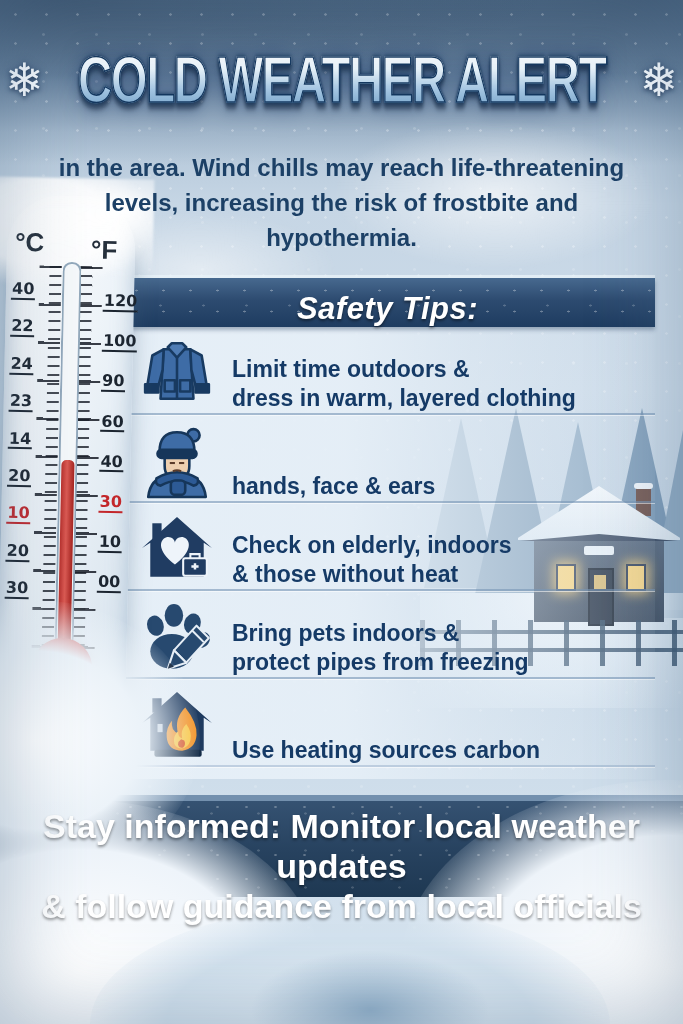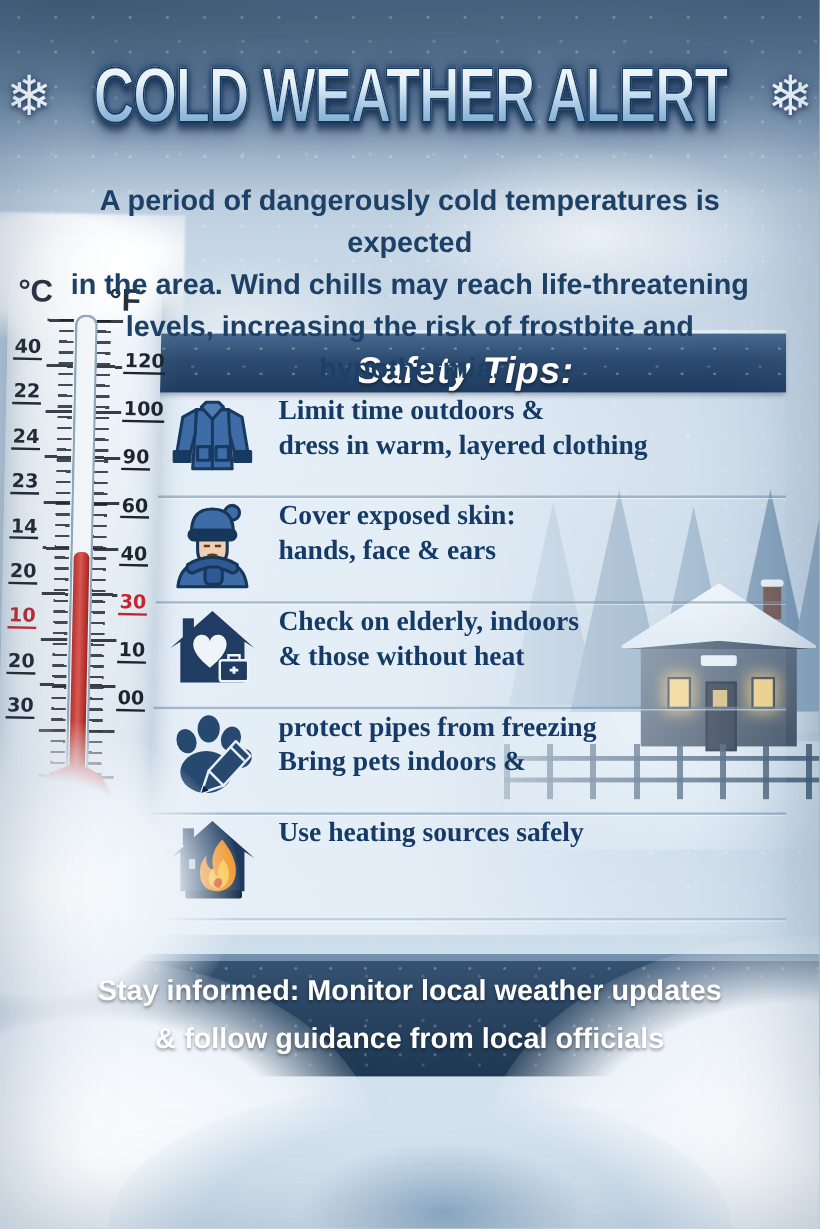--- a/index.html
+++ b/index.html
@@ -97,35 +97,35 @@
     background:linear-gradient(90deg,rgba(231,240,248,.96) 0%,rgba(231,240,248,.9) 42%,rgba(231,240,248,.5) 66%,rgba(231,240,248,.08) 100%);}
   .safety-bar{position:absolute;left:0;top:0;width:535px;height:49px;display:flex;align-items:flex-end;justify-content:center;
     background:linear-gradient(180deg,#47698f 0%,#2d4b70 45%,#1e3c60 100%);
     box-shadow:0 -3px 0 rgba(233,242,249,.8),0 3px 4px rgba(30,55,85,.35);}
   .safety-bar::after{content:"";position:absolute;inset:0;opacity:.55;
     background-image:radial-gradient(rgba(255,255,255,.6) 1px,transparent 1.5px),radial-gradient(rgba(255,255,255,.4) 1px,transparent 1.7px);
     background-size:27px 21px,43px 33px;background-position:3px 2px,19px 11px;}
   .safety-heading{font-size:31px;font-weight:bold;font-style:italic;color:#ffffff;letter-spacing:.5px;z-index:1;
     text-shadow:0 2px 3px rgba(0,0,0,.45);}
   .tips{position:absolute;left:0;top:49px;width:535px;}
-  .tip{display:flex;align-items:flex-start;height:88px;padding-left:18px;box-sizing:border-box;
-    border-bottom:2px solid rgba(120,150,182,.6);box-shadow:0 1px 0 rgba(255,255,255,.55);font-family:Liberation Serif, serif;}
+  .tip{display:flex;align-items:flex-end;height:88px;padding-left:18px;box-sizing:border-box;
+    border-bottom:2px solid rgba(120,150,182,.6);box-shadow:0 1px 0 rgba(255,255,255,.55);}
   .tip:last-child{border-bottom-color:rgba(120,150,182,.35);}
   .tip-icon{width:78px;height:78px;flex:0 0 78px;display:flex;align-items:center;justify-content:center;}
   .tip-icon svg{width:74px;height:74px;}
   .tip-text{margin-left:16px;color:#153a66;font-size:23px;font-weight:bold;line-height:29px;}
 
   
   .footer-band{left:0;top:795px;width:683px;height:102px;z-index:4;
     background:linear-gradient(180deg,#7390ae 0,#7390ae 6px,#355272 6px,#27425f 55%,#1e3852 100%);}
   .footer-band::after{content:"";position:absolute;inset:0;opacity:.5;
     background-image:radial-gradient(rgba(255,255,255,.55) 1px,transparent 1.5px),radial-gradient(rgba(255,255,255,.35) 1px,transparent 1.8px);
     background-size:29px 24px,47px 37px;}
   .footer-text{position:absolute;left:0;top:806px;width:683px;text-align:center;z-index:6;
-    color:#ffffff;font-size:24px;font-weight:bold;line-height:40px;text-shadow:0 2px 3px rgba(0,0,0,.4);}
+    color:#ffffff;font-size:34px;font-weight:bold;line-height:40px;text-shadow:0 2px 3px rgba(0,0,0,.4);}
 
   
   .drift{border-radius:50%;z-index:5;}
   .d-left-mid{left:-130px;top:600px;width:330px;height:280px;background:radial-gradient(ellipse,#fdfeff 0%,#ecf3f9 45%,rgba(236,243,249,0) 72%);}
   .d-left{left:-160px;top:800px;width:480px;height:340px;background:radial-gradient(ellipse,#ffffff 0%,#eef4fa 50%,rgba(238,244,250,0) 74%);}
   .d-right{left:400px;top:780px;width:540px;height:380px;background:radial-gradient(ellipse,#ffffff 0%,#edf3f9 50%,rgba(237,243,249,0) 74%);}
   .d-center{left:90px;top:905px;width:520px;height:240px;background:radial-gradient(ellipse,#e3edf5 0%,#d3e2ee 50%,rgba(211,226,238,0) 75%);}
   .river{left:250px;top:950px;width:240px;height:120px;border-radius:50%;z-index:5;
     background:radial-gradient(ellipse,#93b1ca 0%,rgba(147,177,202,0) 70%);}
   .vignette{left:0;top:0;width:683px;height:1024px;z-index:7;box-shadow:inset 0 0 90px rgba(75,105,135,.4);}
@@ -164,21 +164,20 @@
     </div>
   </div>
 
   <div class="title-row">
     <span class="flake">❄</span>
     <h1 class="title">COLD WEATHER ALERT</h1>
     <span class="flake">❄</span>
   </div>
 
   <div class="intro">
-    <div>A period of dangerously cold temperatures is expected</div>
     <div>in the area. Wind chills may reach life-threatening</div>
     <div>levels, increasing the risk of frostbite and hypothermia.</div>
   </div>
 
   <div class="layer thermo">
     <div class="slab"></div>
     <div class="frost"></div>
     <div class="unitC">°C</div>
     <div class="unitF">°F</div>
     <div class="ticks ticks-l">
@@ -255,21 +254,20 @@
               <rect x="17" y="24" width="38" height="8" rx="4" fill="#16365a"></rect>
               <path d="M16 52 Q36 40 56 52 Q58 58 52 59 Q36 50 20 59 Q14 58 16 52 Z" fill="#2d5a95"></path>
               <rect x="30" y="54" width="14" height="14" rx="4" fill="#2d5a95"></rect>
             </g>
             <line x1="29" y1="37" x2="34" y2="37" stroke="#5a3b2a" stroke-width="2"></line>
             <line x1="38" y1="37" x2="43" y2="37" stroke="#5a3b2a" stroke-width="2"></line>
             <path d="M32 45 Q36 43 40 45" stroke="#5a3b2a" stroke-width="2" fill="none"></path>
           </svg>
         </span>
         <div class="tip-text">
-          <div>Cover exposed skin:</div>
           <div>hands, face &amp; ears</div>
         </div>
       </div>
 
       <div class="tip">
         <span class="tip-icon">
           <svg viewBox="0 0 72 72">
             <rect x="12" y="10" width="9" height="16" fill="#203c62"></rect>
             <path d="M36 4 L70 34 L62 29 L62 62 L10 62 L10 29 L2 34 Z" fill="#203c62"></path>
             <path d="M34 50 C22 41 17 31 23 25 C28 21 34 25 34 29 C34 25 40 21 45 25 C51 31 46 41 34 50 Z" fill="#eef4fa"></path>
@@ -298,39 +296,39 @@
             </g>
             <g stroke="#e6eef6" stroke-width="2" stroke-linejoin="round">
               <polygon points="55,24 67,36 45,60 33,48" fill="#27496f"></polygon>
               <polygon points="33,48 45,60 27,66" fill="#27496f"></polygon>
               <line x1="51" y1="29" x2="62" y2="40"></line>
             </g>
             <polygon points="29,60 33,64 27,66" fill="#10223a"></polygon>
           </svg>
         </span>
         <div class="tip-text">
+          <div>Bring pets indoors &amp;</div>
           <div>protect pipes from freezing</div>
-          <div>Bring pets indoors &amp;</div>
         </div>
       </div>
 
       <div class="tip">
         <span class="tip-icon">
           <svg viewBox="0 0 72 72">
             <rect x="12" y="9" width="9" height="14" fill="#1e3a5f"></rect>
             <path d="M36 3 L70 33 L62 28 L62 60 L10 60 L10 28 L2 33 Z" fill="#1e3a5f"></path>
             <rect x="17" y="34" width="5" height="8" fill="#dce8f2" opacity=".85"></rect>
             <rect x="14" y="59" width="46" height="7" rx="2" fill="#142c47"></rect>
             <path d="M44 18 Q56 33 55 45 Q54 58 41 60 Q27 60 26 47 Q25 38 31 31 Q30 41 37 43 Q33 29 44 18 Z" fill="#f59120"></path>
             <path d="M45 34 Q51 42 49 50 Q47 57 40 58 Q33 57 33 50 Q33 45 37 41 Q37 47 41 48 Q39 40 45 34 Z" fill="#fcc63d"></path>
             <path d="M43 50 Q45 54 42 57 Q38 58 37 54 Q37 51 40 49 Z" fill="#d94f1e"></path>
           </svg>
         </span>
         <div class="tip-text">
-          <div>Use heating sources safely</div>
+          <div>Use heating sources carbon</div>
         </div>
       </div>
 
     </div>
   </div>
 
   <div class="layer footer-band"></div>
   <div class="layer d-left-mid drift"></div>
   <div class="layer d-left drift"></div>
   <div class="layer d-right drift"></div>

